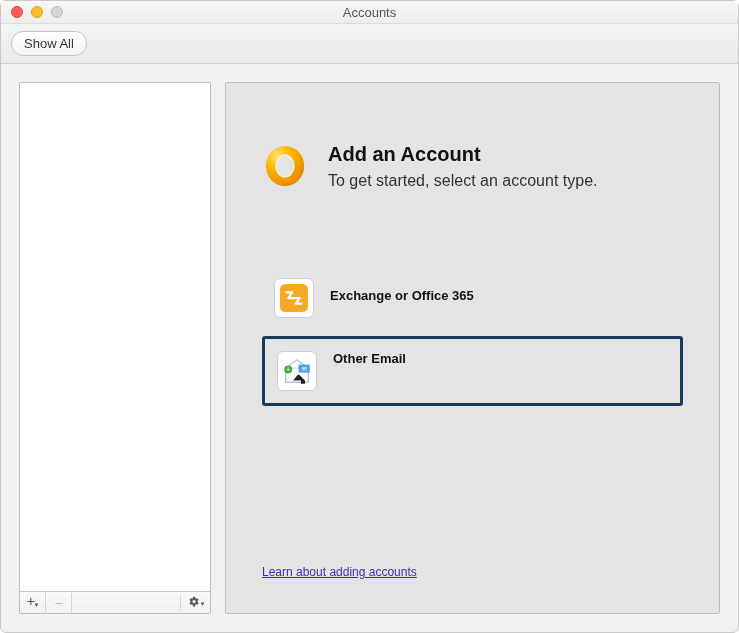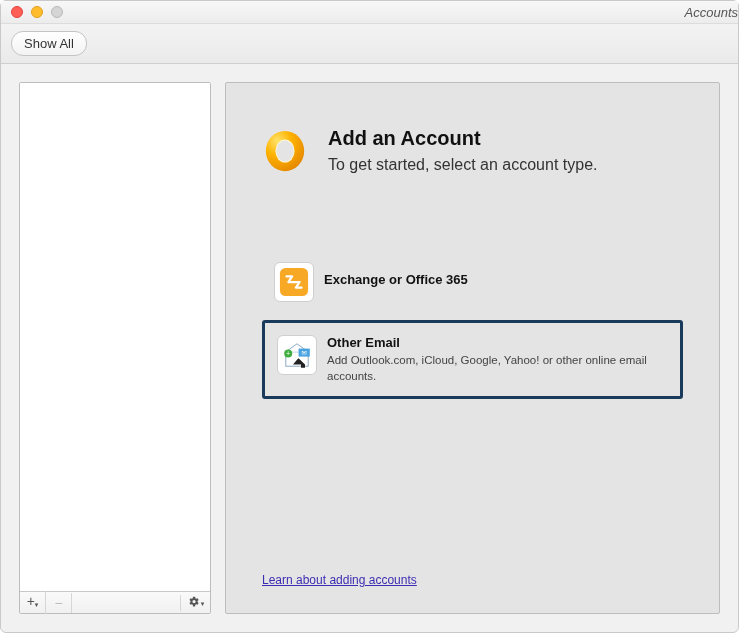--- a/index.html
+++ b/index.html
@@ -33,24 +33,23 @@
       padding-left: 10px;
       align-items: center;
     }
     .tl { width: 12px; height: 12px; border-radius: 50%; }
     .close-dot { background: #ff5f57; border: 0.5px solid #e3433b; }
     .min-dot { background: #ffbd2e; border: 0.5px solid #e1a019; }
     .zoom-dot { background: #d5d5d5; border: 0.5px solid #b8b8b8; }
     .title {
       position: absolute;
       left: 0; right: 0;
-      text-align: right;
+      text-align: center;
       font-size: 13px;
       color: #555;
-      font-style: italic;
     }
     .toolbar {
       height: 40px;
       background: linear-gradient(#f3f3f3, #eaeaea);
       border-bottom: 1px solid #cfcfcf;
       display: flex;
       align-items: center;
       padding: 0 10px;
     }
     .show-all-btn {
@@ -110,42 +109,42 @@
       background: #e4e4e4;
       border: 1px solid #bdbdbd;
       border-radius: 2px;
       padding: 28px 36px 20px 36px;
       position: relative;
       display:flex;
       flex-direction:column;
     }
     .hero {
       display: flex;
-      align-items: flex-end;
+      align-items: flex-start;
       gap: 20px;
       margin-bottom: 78px;
-      margin-top: 16px;
+      margin-top: 32px;
     }
     .hero-text h1 {
       font-size: 20px;
       font-weight: 700;
       color: #111;
       margin-bottom: 6px;
     }
     .hero-text p {
       font-size: 16px;
       color: #333;
     }
     .outlook-o {
       width: 46px; height: 46px;
     }
     .option {
       display: flex;
       align-items: flex-start;
-      gap: 10px;
+      gap: 16px;
       padding: 10px 12px;
       margin-bottom: 8px;
     }
     .option.highlight {
       border: 3px solid #1a3a5c;
       background: #e4e4e4;
       padding: 12px;
       border-radius: 3px;
     }
     .opt-icon-wrap {
@@ -169,21 +168,21 @@
       max-width: 330px;
     }
     .exchange .opt-title { margin-top: 10px; }
     .link-spacer { flex:1; }
     .learn-link {
       font-size: 12px;
       color: #3b2db1;
       text-decoration: underline;
       cursor: pointer;
       margin-top: auto;
-      margin-bottom: 6px;
+      margin-bottom: 14px;
     }
     .caret { font-size: 7px; position: relative; top:1px; }
   </style>
 </head>
 <body>
 
 <div class="window">
 
   <div class="titlebar">
     <div class="traffic">
@@ -263,21 +262,20 @@
             <polyline points="6,14 20,4 34,14" fill="#fdfdfd" stroke="#8aa6bf" stroke-width="1.2"></polyline>
             <rect x="22" y="10" width="14" height="10" fill="#4aa3e0"></rect>
             <text x="29" y="18" font-size="8" text-anchor="middle" fill="#fff">✉</text>
             <circle cx="9" cy="16" r="5" fill="#3fae3f"></circle>
             <text x="9" y="19" font-size="8" text-anchor="middle" fill="#fff">+</text>
             <polygon points="20,24 15,30 25,30 25,34 30,34 30,30 22,22" fill="#222"></polygon>
           </svg>
         </div>
         <div>
           <div class="opt-title">Other Email</div>
-          <div class="opt-desc">Add Outlook.com, iCloud, Google, Yahoo! or other online email accounts.</div>
         </div>
       </div>
 
       <div class="link-spacer"></div>
       <a class="learn-link">Learn about adding accounts</a>
 
     </div>
 
   </div>
 </div>

